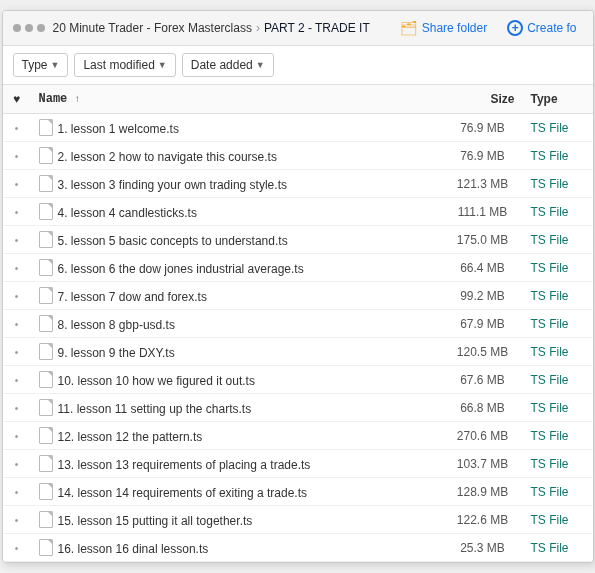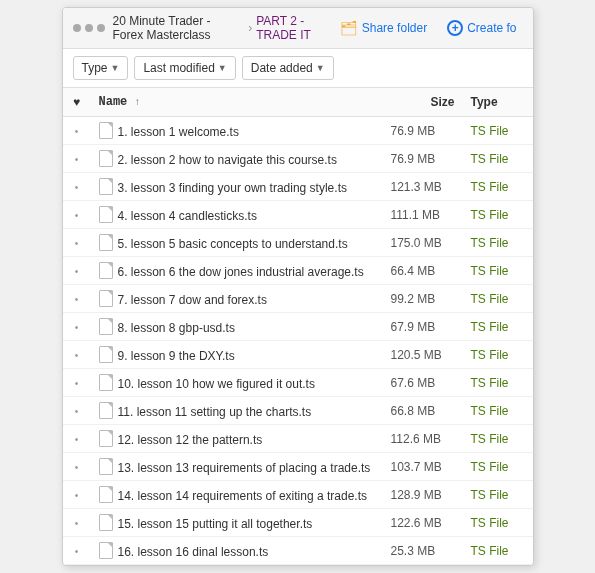--- a/index.html
+++ b/index.html
@@ -6,21 +6,21 @@
     body {
       font-family: -apple-system, BlinkMacSystemFont, 'Segoe UI', Arial, sans-serif;
       font-size: 13px;
       background: #f0f0f0;
       display: flex;
       justify-content: center;
       align-items: center;
       min-height: 100vh;
     }
     .window {
-      width: 472px;
+      width: 592px;
       background: #fff;
       border: 1px solid #ccc;
       border-radius: 4px;
       box-shadow: 2px 2px 8px rgba(0,0,0,0.15);
       overflow: hidden;
     }
     .titlebar {
       background: #f5f5f5;
       border-bottom: 1px solid #ddd;
       padding: 6px 10px;
@@ -39,21 +39,21 @@
     .breadcrumb {
       display: flex;
       align-items: center;
       gap: 4px;
       font-size: 12px;
       color: #555;
       flex: 1;
     }
     .breadcrumb span.sep { color: #999; }
     .breadcrumb span.crumb { color: #333; }
-    .breadcrumb span.crumb.active { color: #701a75; font-weight: 500; }
+    .breadcrumb span.crumb.active { color: #0f172a; font-weight: 500; }
     .titlebar-actions {
       display: flex;
       gap: 8px;
       align-items: center;
     }
     .btn-action {
       display: flex;
       align-items: center;
       gap: 4px;
       font-size: 12px;
@@ -113,22 +113,22 @@
     .sort-arrow { font-size: 10px; color: #666; }
     tbody tr {
       border-bottom: 1px solid #f0f0f0;
     }
     td {
       padding: 5px 8px;
       font-size: 12px;
       color: #333;
     }
     td.fav { text-align: center; }
-    td.size { text-align: left; color: #555; }
-    td.type { color: #4d7c0f; }
+    td.size { text-align: center; color: #555; }
+    td.type { color: #0f766e; }
     .bullet { color: #999; font-size: 10px; }
     .file-icon {
       display: inline-block;
       width: 14px; height: 17px;
       border: 1px solid #bbb;
       border-radius: 1px;
       background: #fff;
       position: relative;
       margin-right: 5px;
       vertical-align: middle;
@@ -327,21 +327,21 @@
             <td class="type">TS File</td>
           </tr>
           <tr>
             <td class="fav"><span class="bullet">•</span></td>
             <td>
               <div class="name-cell">
                 <span class="file-icon"></span>
                 <span>12. lesson 12 the pattern.ts</span>
               </div>
             </td>
-            <td class="size">112.6 MB</td>
+            <td class="size">270.6 MB</td>
             <td class="type">TS File</td>
           </tr>
           <tr>
             <td class="fav"><span class="bullet">•</span></td>
             <td>
               <div class="name-cell">
                 <span class="file-icon"></span>
                 <span>13. lesson 13 requirements of placing a trade.ts</span>
               </div>
             </td>

